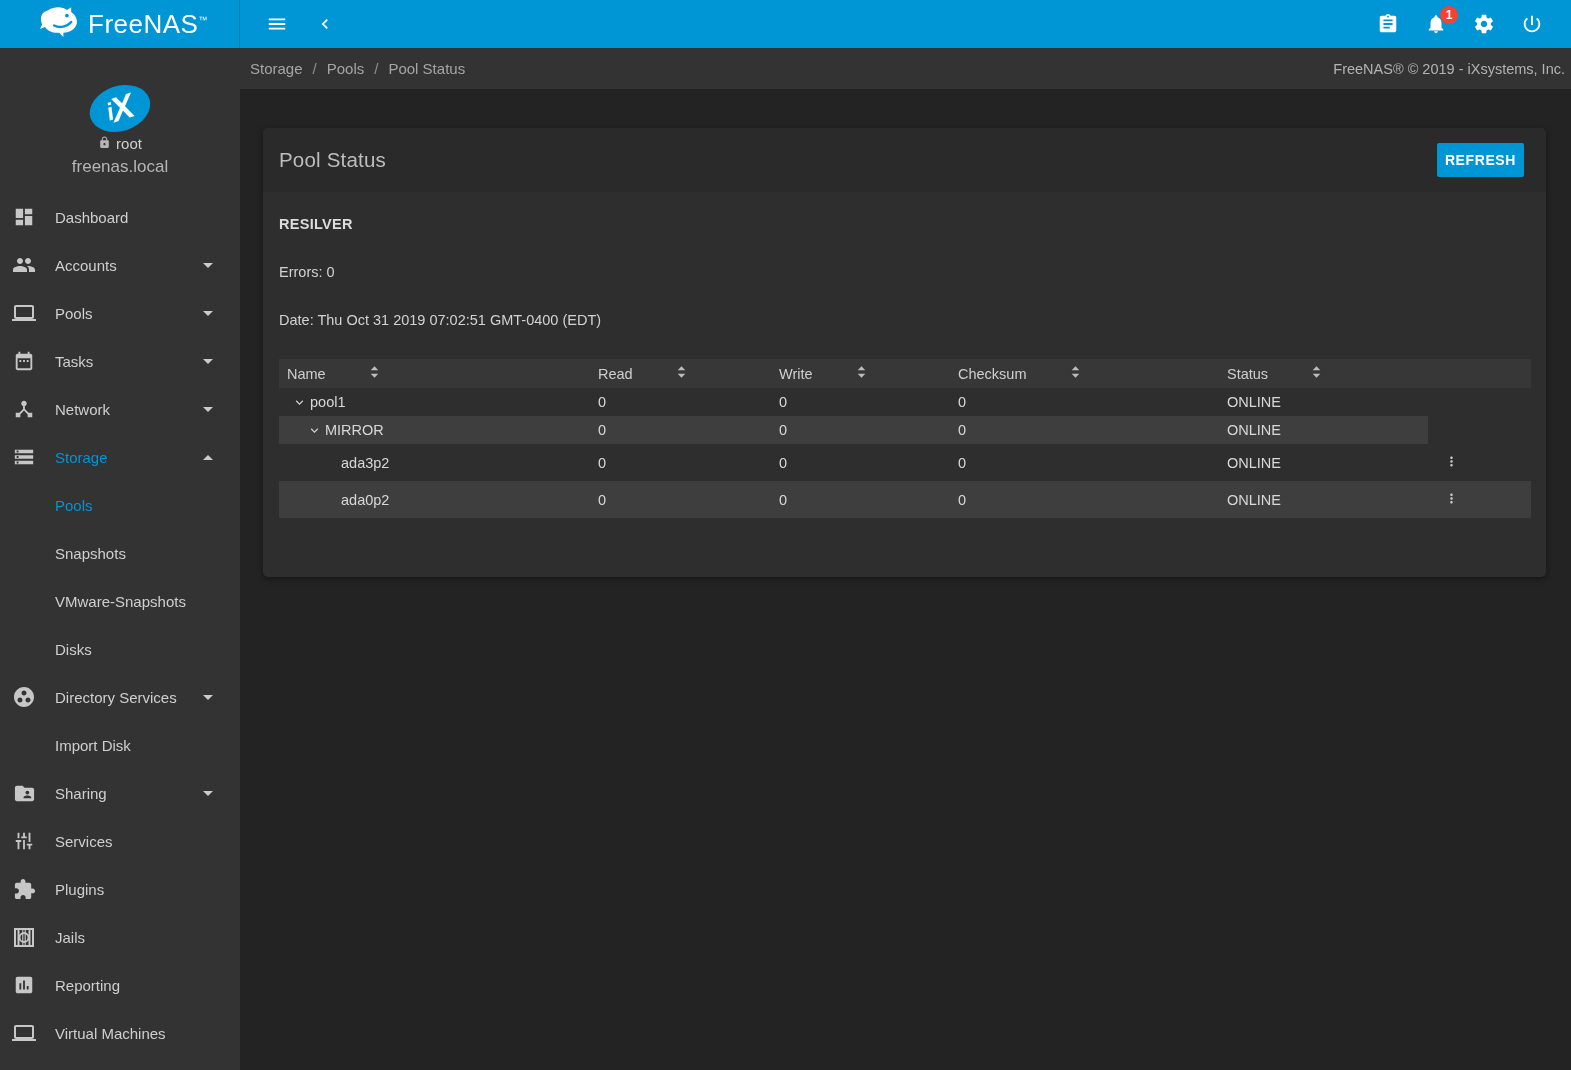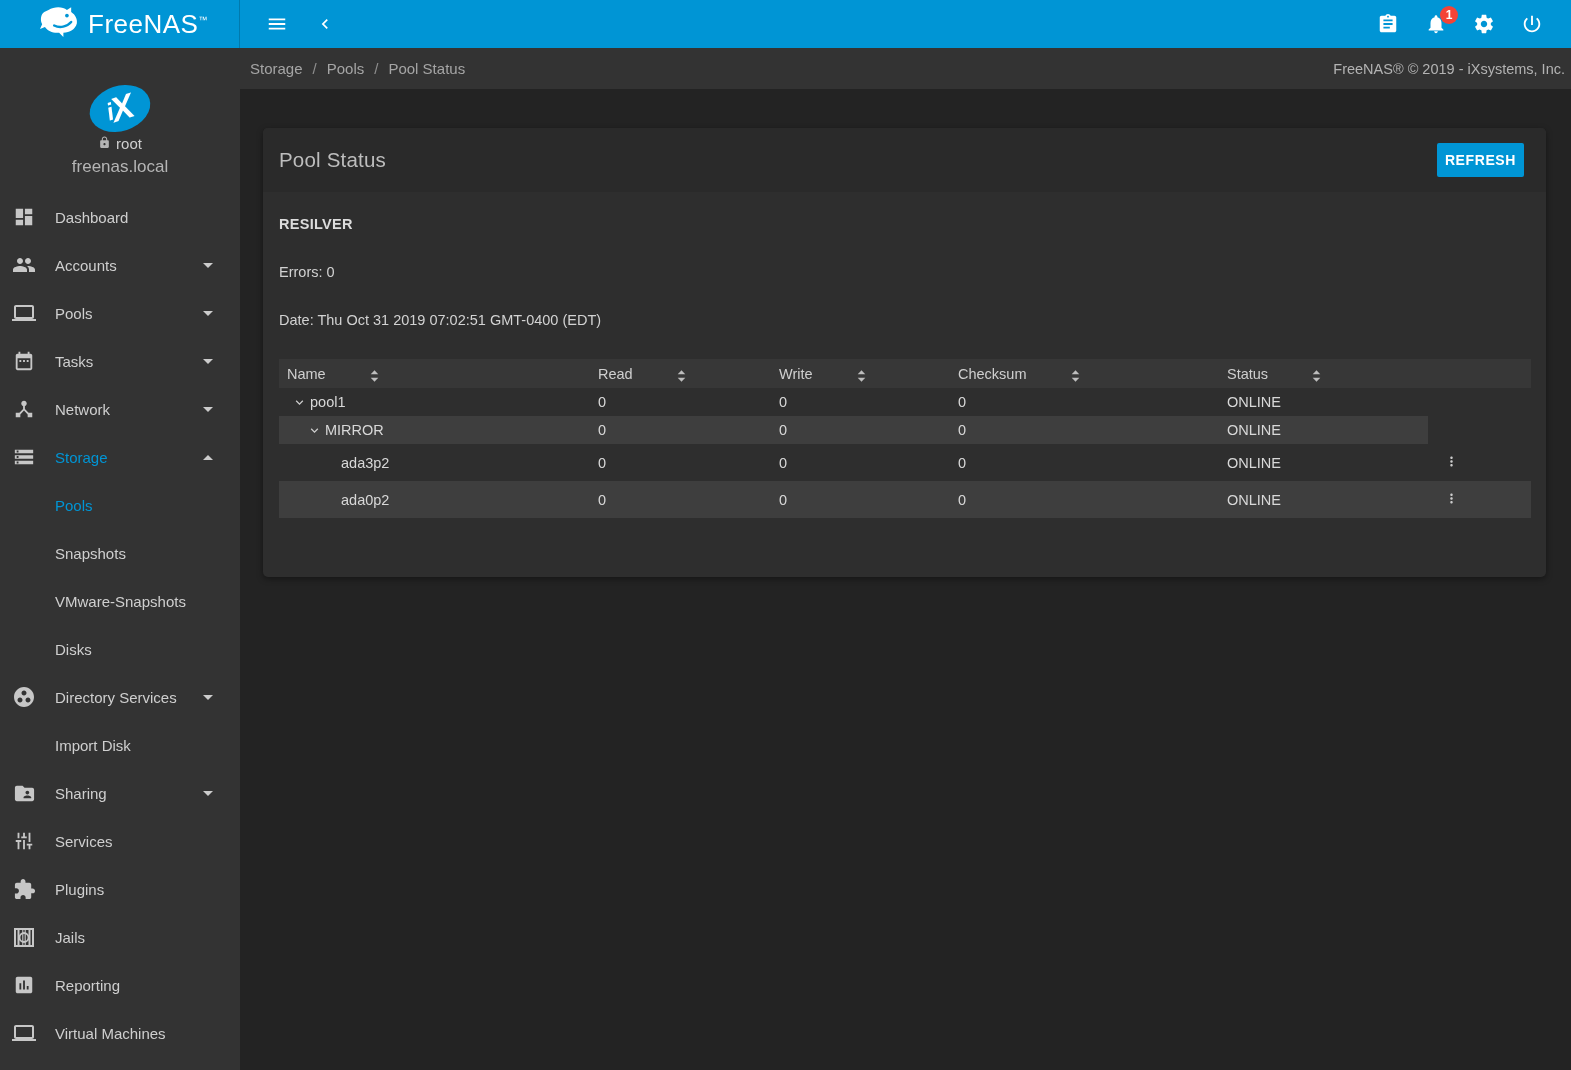--- a/index.html
+++ b/index.html
@@ -64,21 +64,21 @@
   
   .ptable{ width:1252px; }
   .trow{ display:grid; grid-template-columns:319px 181px 179px 269px 193px 111px; align-items:center;
     color:var(--txt); font-size:14.5px;}
   .trow.thead{ height:29px; background:var(--thead); color:#cfcfcf;}
   .trow.grp{ height:28px; }
   .trow.disk{ height:37px; }
   .trow.alt.full{ background:var(--altrow); }
   .trow.alt.short{ background:linear-gradient(90deg, var(--altrow) 0 1149px, transparent 1149px); }
   .cell-name{ padding-left:8px; display:flex; align-items:center; }
-  .th-cell{ display:flex; align-items:flex-end; cursor:pointer;gap:36px;}
+  .th-cell{ display:flex; align-items:flex-start; cursor:pointer;gap:36px;}
   .th-cell.first{ padding-left:8px; }
   .sort{ margin-left:8px; display:inline-flex; }
   .tree-chev{ display:inline-flex; cursor:pointer; margin-right:3px; }
   .ind1 .tree-chev{ margin-left:20px; } .ind0 .tree-chev{ margin-left:5px; }
   .ind2{ padding-left:62px;text-align:right; }
   .dots-btn{ background:none; border:none; cursor:pointer; margin-left:20px; padding:4px; display:flex;}
 </style>
 </head>
 <body>
 

